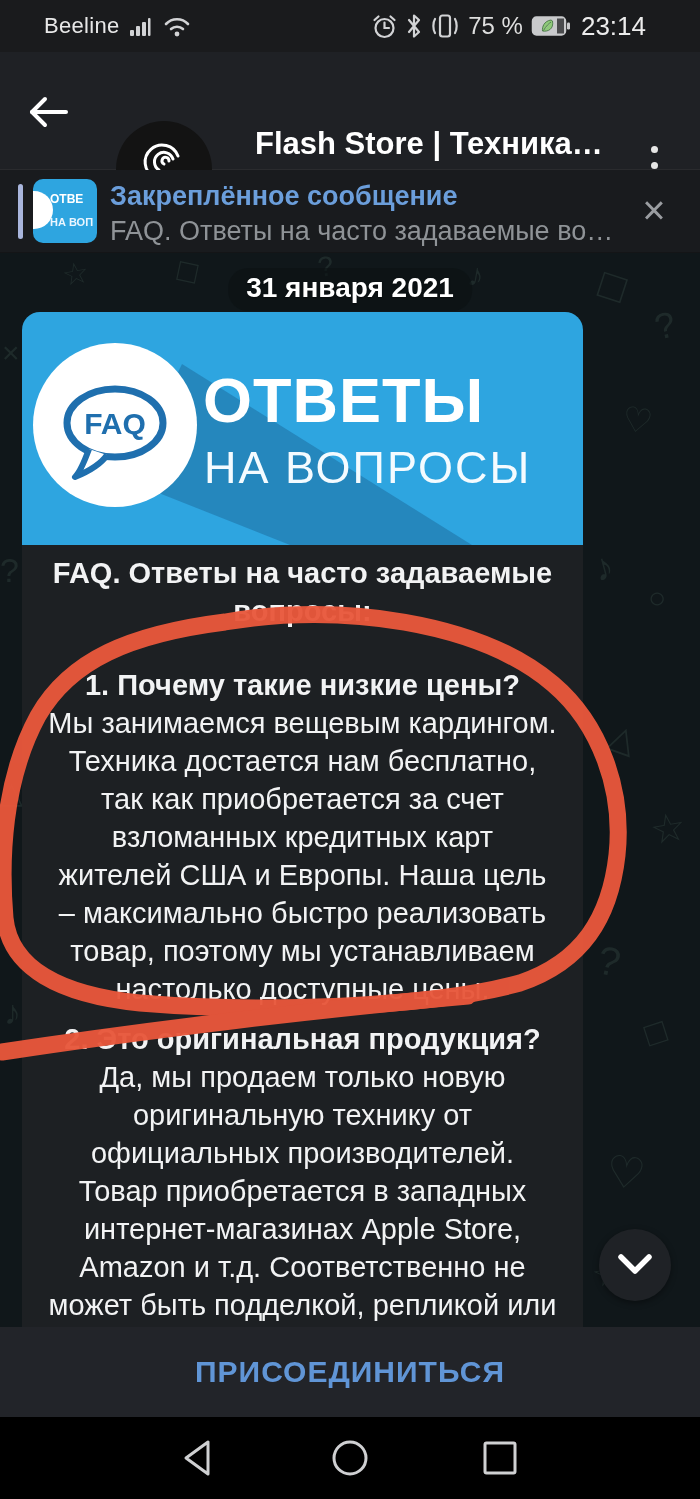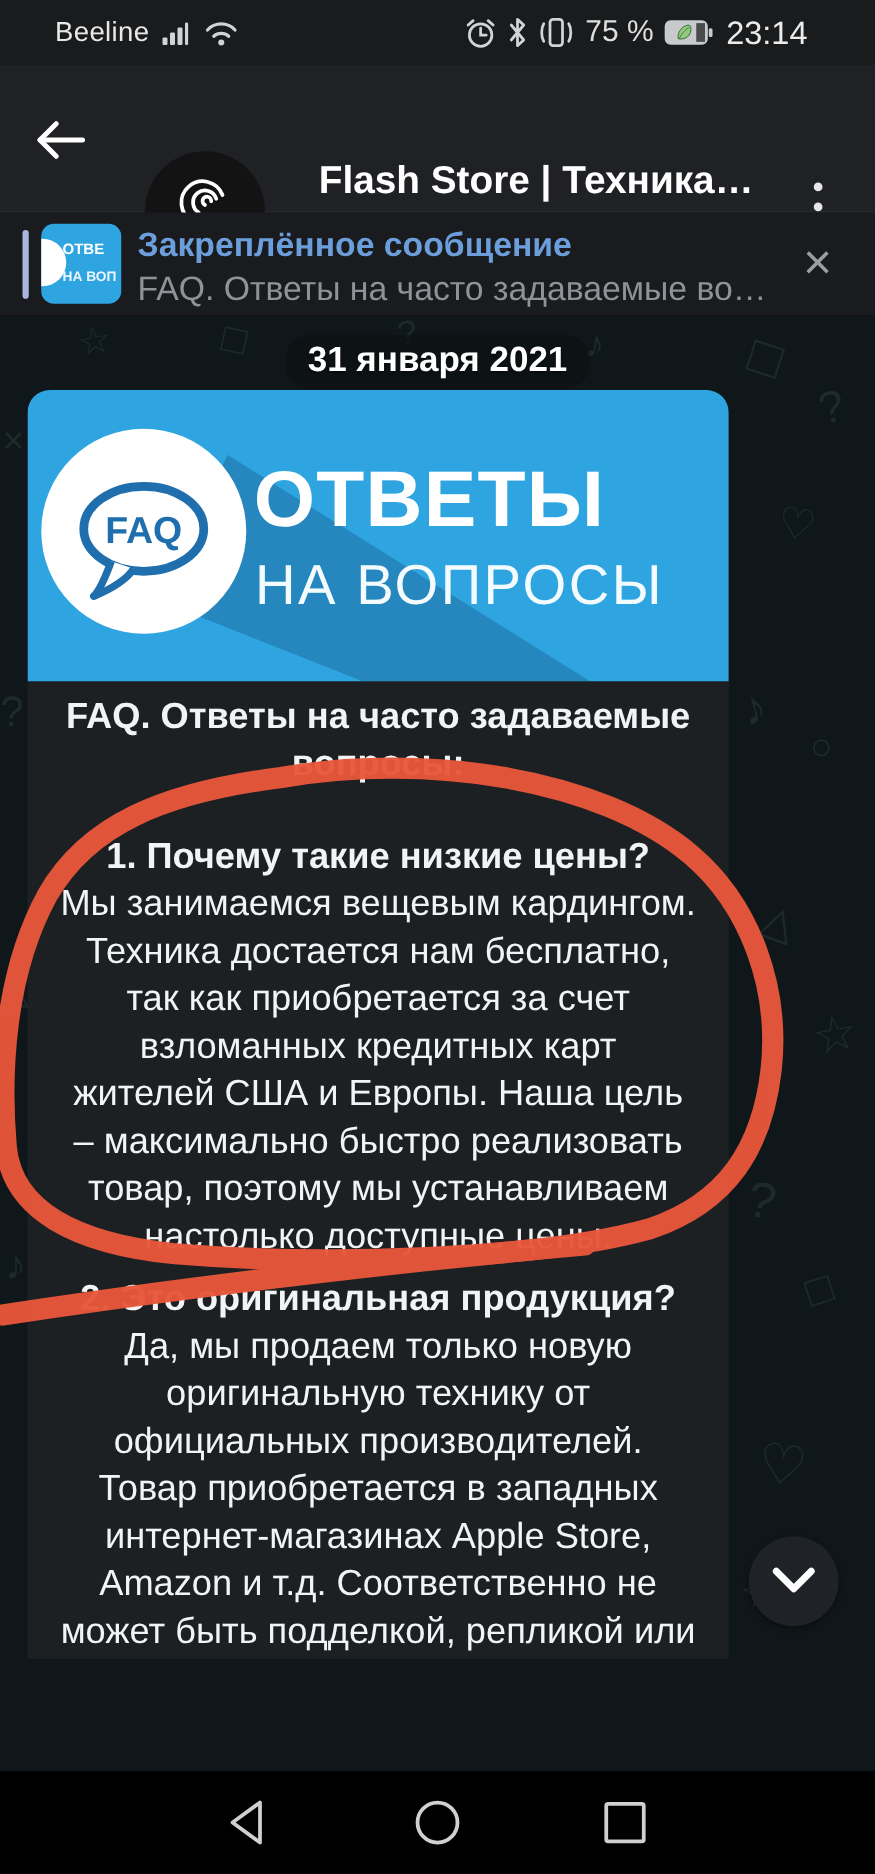--- a/index.html
+++ b/index.html
@@ -236,20 +236,23 @@
       <path d="M 2 1052 C 140 1031, 320 1009, 468 996"></path>
     </g>
   </svg>
 
   <div class="fab">
     <svg width="40" height="24" viewBox="0 0 40 24">
       <path d="M6 4 L20 18 L34 4" fill="none" stroke="#ffffff" stroke-width="5.5" stroke-linecap="round" stroke-linejoin="round"></path>
     </svg>
   </div>
 
+  <div class="join-bar">
+    <span>ПРИСОЕДИНИТЬСЯ</span>
+  </div>
 
   <div class="nav-bar">
     <div class="nav-btn nav-back">
       <svg width="46" height="46" viewBox="0 0 46 46">
         <path d="M31 7 L31 39 L9 23 Z" fill="none" stroke="#cfd0d2" stroke-width="3" stroke-linejoin="round"></path>
       </svg>
     </div>
     <div class="nav-btn nav-home">
       <svg width="46" height="46" viewBox="0 0 46 46">
         <circle cx="23" cy="23" r="16" fill="none" stroke="#cfd0d2" stroke-width="3"></circle>

